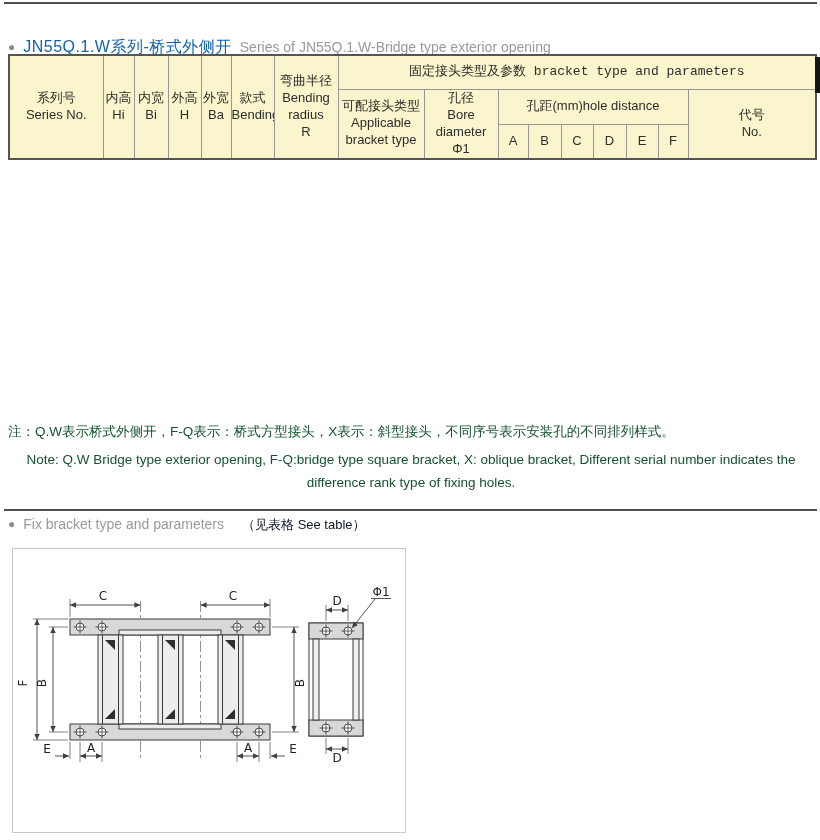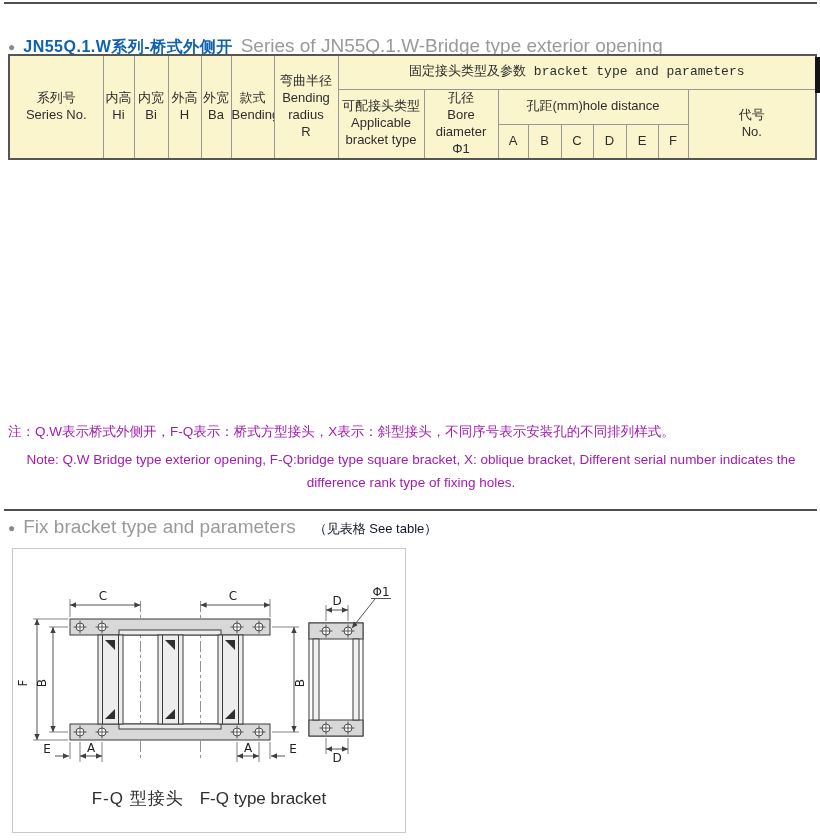--- a/index.html
+++ b/index.html
@@ -8,43 +8,43 @@
     font-family:"Liberation Sans","DejaVu Sans",sans-serif; color:#2d2d2d;
     overflow:hidden;
   }
   .rule { position:absolute; left:4px; width:813px; height:2px; background:#4f4f4f; }
   #rule1 { top:2px; }
   #rule2 { top:509px; }
   .section-title { position:absolute; left:8px; display:flex; align-items:baseline; gap:8px; white-space:nowrap; }
   #title1 { top:9px; }
   #title2 { top:516px; }
   .bullet { color:#8b8b8b; font-size:12px; position:relative; top:-1px; }
-  .t-cn { color:#0f62ae; font-weight:bold; font-size:16px; letter-spacing:0.5px;margin-top:28px; }
-  .t-en { color:#9a9a9a; font-size:19px;text-align:center; }
+  .t-cn { color:#0f62ae; font-weight:normal; font-size:16px; letter-spacing:0.5px;margin-top:28px; }
+  .t-en { color:#9a9a9a; font-size:14px;text-align:center; }
   .t-hint { color:#0f172a; font-size:13px; margin-left:10px; }
 
   #main-table {
     position:absolute; left:8px; top:54px; width:807px;
     border-collapse:collapse; table-layout:fixed;
     border:2px solid #555555;
   }
   #main-table th, #main-table td {
     border:1px solid #979797; text-align:center; vertical-align:middle;
     padding:0; overflow:hidden;
   }
   #main-table thead th {
     background:#faf5cc; font-weight:normal; font-size:13px;
     white-space:pre-line; line-height:1.3; color:#2d2d2d;
   }
   .h-banner { height:33px; font-size:13.5px;font-family:Liberation Mono, monospace; }
   .h-sub    { font-size:12.5px; }
   .h-dist   { height:33px; }
   .h-abc    { height:32px; font-size:12.5px; }
 
-  #notes { position:absolute; left:8px; top:420px; width:806px; font-size:13.5px; line-height:23px; color:#a21caf; }
+  #notes { position:absolute; left:8px; top:420px; width:806px; font-size:13.5px; line-height:23px; color:#14532d; }
   #note-cn { margin:0 0 5px 0; }
   #note-en { margin:0;text-align:center; }
 
   #draw-box {
     position:absolute; left:12px; top:548px; width:392px; height:283px;
     border:1px solid #c9c9c9; background:#ffffff;
   }
   #draw-caption { position:absolute; left:0; top:238px; width:100%; text-align:center; font-size:17px; color:#2e2e2e; }
   .cap-cn { letter-spacing:1px; }
   .cap-en { margin-left:16px; }
@@ -263,20 +263,17 @@
         <line class="dim" x1="358" y1="49.5" x2="378" y2="49.5" stroke-width="0.7"></line>
         <line class="dim" x1="362" y1="50" x2="339" y2="79" marker-end="url(#arr)"></line>
 
         <line class="ext" x1="313" y1="189" x2="313" y2="205"></line>
         <line class="ext" x1="335" y1="189" x2="335" y2="205"></line>
         <line class="dim" x1="313" y1="200" x2="335" y2="200" marker-start="url(#arr)" marker-end="url(#arr)"></line>
         <text x="324" y="213" text-anchor="middle">D</text>
       </g>
     </svg>
 
-    <div id="draw-caption">
-      <span class="cap-cn">F-Q 型接头</span><span class="cap-en">F-Q type bracket</span>
-    </div>
   </div>
 
   <div id="edge-marker"></div>
 
 </div>
 
 </body></html>

